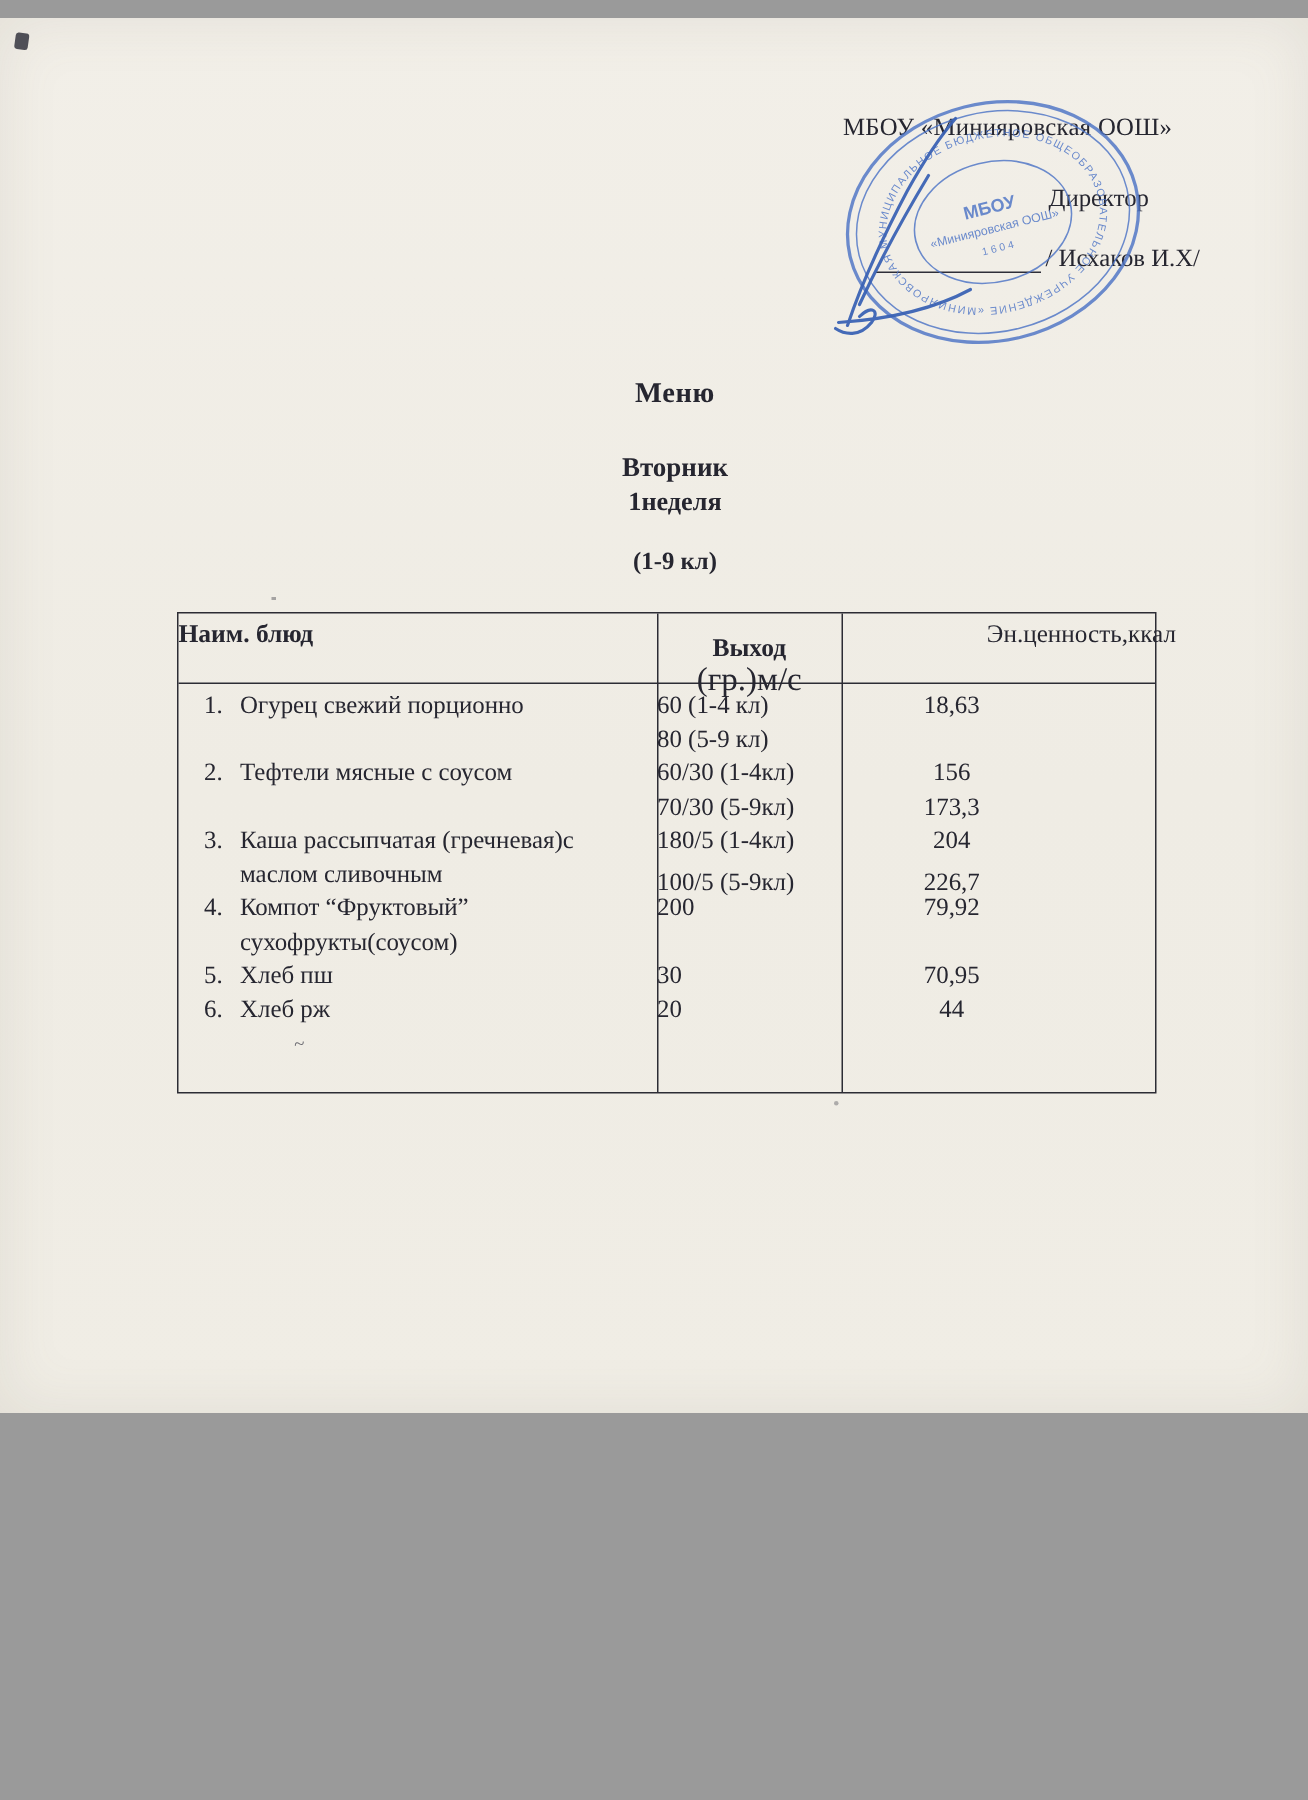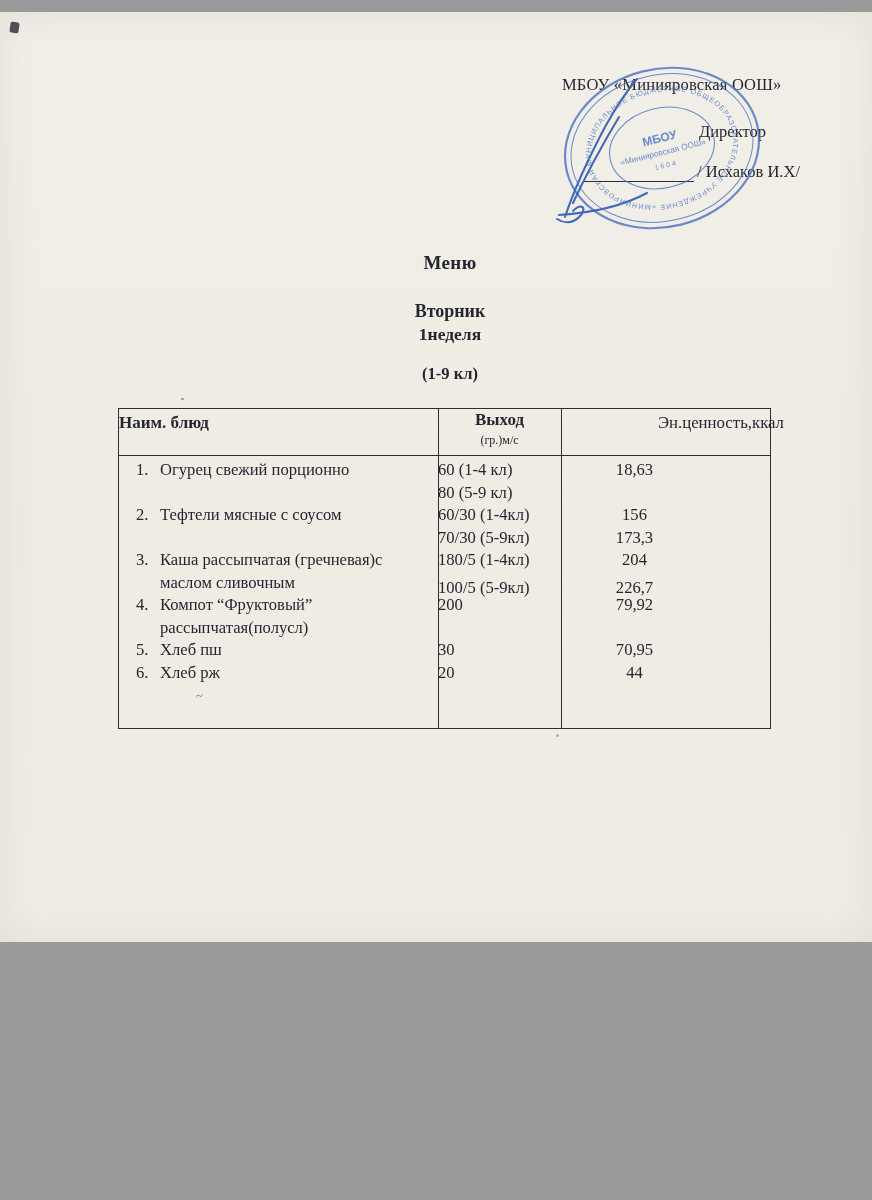--- a/index.html
+++ b/index.html
@@ -28,23 +28,23 @@
   .t-day{top:289px;font-size:18px;}
   .t-week{top:312px;font-size:17.5px;}
   .t-grades{top:352px;font-size:16.5px;}
   
   .menu-table{position:absolute;left:118px;top:396px;width:651px;height:319px;border:1.6px solid #2c2c34;box-sizing:content-box;}
   .vline{position:absolute;top:0;bottom:0;width:1.4px;background:#2c2c34;}
   .vl-1{left:319px;}
   .vl-2{left:442px;}
   .thead{position:absolute;left:0;right:0;top:0;height:46px;border-bottom:1.5px solid #2c2c34;}
   .th-name{position:absolute;left:0;top:4px;width:319px;font-weight:bold;font-size:17px;}
-  .th-out{position:absolute;left:319px;top:0;width:123px;text-align:center;line-height:21px;}
+  .th-out{position:absolute;left:319px;top:12px;width:123px;text-align:center;line-height:21px;}
   .th-out .l1{font-weight:bold;font-size:17px;}
-  .th-out .l2{font-size:12px;}
+  .th-out .l2{font-size:22px;}
   .th-kcal{position:absolute;left:442px;top:4px;width:204px;padding-left:19px;text-align:right;font-size:16.8px;}
   .tbody{position:absolute;left:0;right:0;top:51px;}
   .line{display:flex;height:22.5px;font-size:16.6px;align-items:baseline;}
   .c-name{flex:0 0 319px;display:flex;padding-left:17px;box-sizing:border-box;}
   .c-num{flex:0 0 24px;}
   .c-text{flex:1;white-space:nowrap;overflow:hidden;}
   .c-out{flex:0 0 123px;text-align:left;white-space:nowrap;}
   .c-kcal{flex:0 0 209px;text-align:center;padding-right:62px;box-sizing:border-box;}
   
   .speck{position:absolute;background:#34343e;pointer-events:none;}
@@ -165,21 +165,21 @@
         <div class="c-name">
             <span class="c-num">4.</span>
             <span class="c-text">Компот “Фруктовый”</span>
           </div>
         <div class="c-out">200</div>
         <div class="c-kcal">79,92</div>
       </div>
       <div class="line">
         <div class="c-name">
             <span class="c-num"></span>
-            <span class="c-text">рассыпчатая(полусл)</span>
+            <span class="c-text">сухофрукты(соусом)</span>
           </div>
         <div class="c-out"></div>
         <div class="c-kcal"></div>
       </div>
       <div class="line">
         <div class="c-name">
             <span class="c-num">5.</span>
             <span class="c-text">Хлеб пш</span>
           </div>
         <div class="c-out">30</div>

